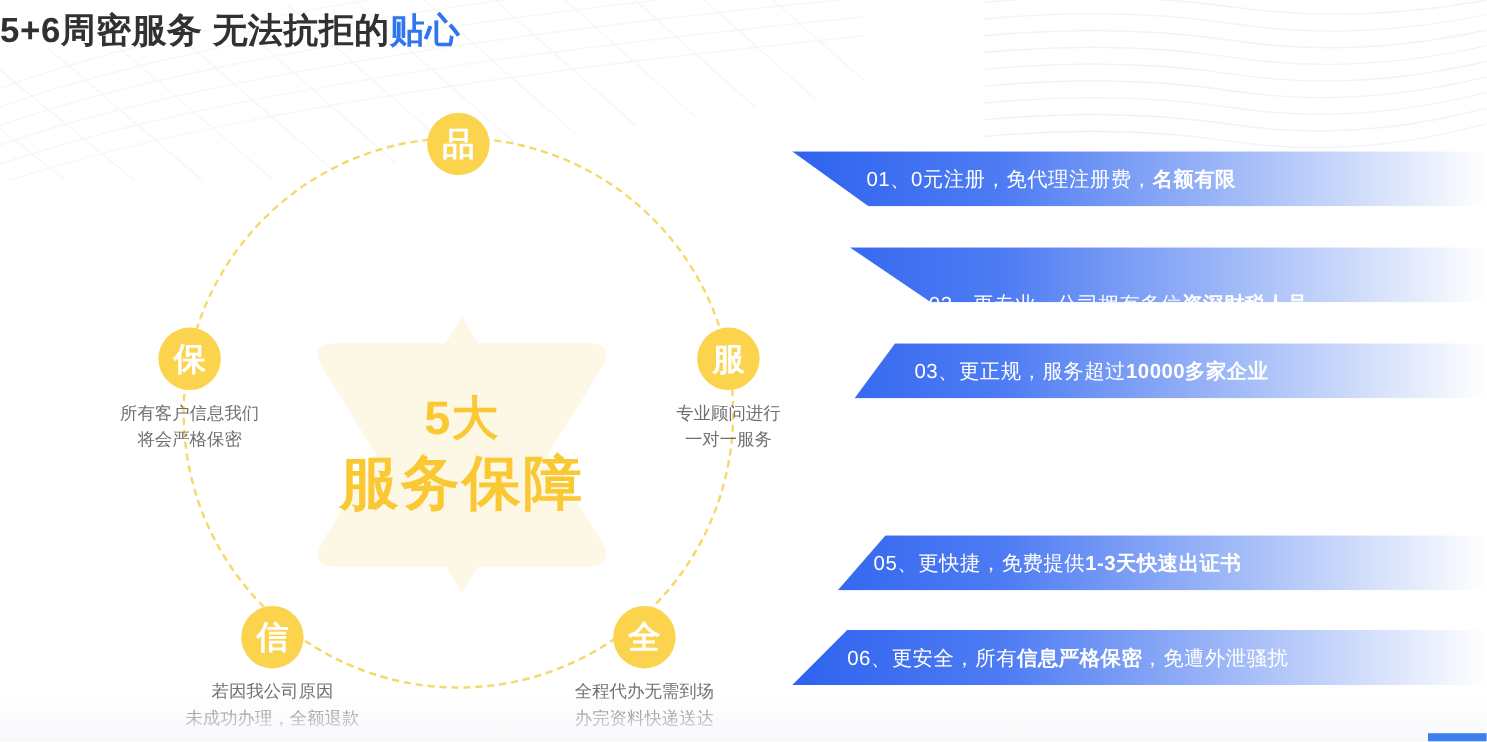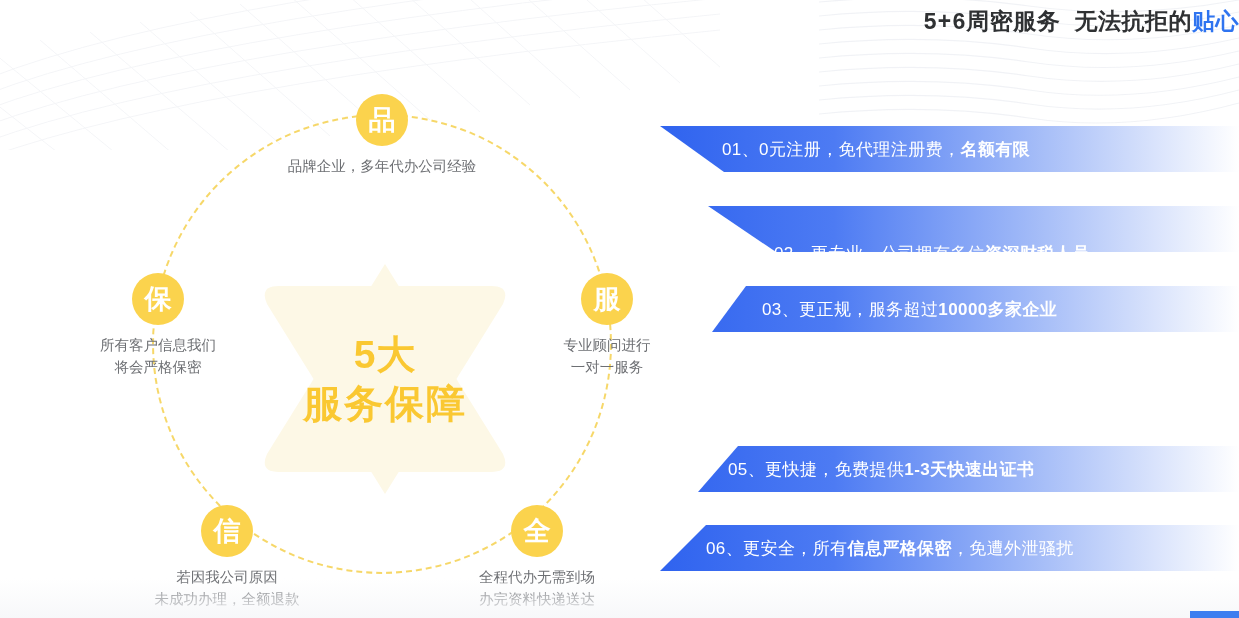--- a/index.html
+++ b/index.html
@@ -42,27 +42,26 @@
     right: 0; bottom: 0;
     width: 49px; height: 7px;
     background: #3d7ef0;
   }
 
   
   #page-title {
     position: absolute;
     top: 6px;
     left: 0; right: 0;
-    text-align: right;
-    font-size: 23px;
+    text-align: left;
+    font-size: 29px;
     font-weight: bold;
     color: #2f3133;
     letter-spacing: .5px;
     white-space: nowrap;
-    font-family: Liberation Mono, monospace;
   }
   #page-title .hl { color: #2f74f0; }
 
   
   #circle-diagram {
     position: absolute;
     left: 0; top: 62px;
     width: 660px; height: 556px;
   }
   #dashed-ring {
@@ -91,21 +90,21 @@
     text-align: right;
   }
   #center-label .line1 {
     font-size: 39px;
     font-weight: bold;
     color: #fac832;
     line-height: 1;
     letter-spacing: 1px;
   }
   #center-label .line2 {
-    font-size: 39px;
+    font-size: 49px;
     font-weight: bold;
     color: #fac832;
     line-height: 1;
     letter-spacing: 2px;
   }
 
   .node {
     position: absolute;
     width: 230px;
     margin-left: -115px;
@@ -241,21 +240,20 @@
     </g>
   </svg>
 
   <div id="center-label">
     <div class="line1">5大</div>
     <div class="line2">服务保障</div>
   </div>
 
   <div class="node" id="node-top">
     <div class="node-badge">品</div>
-    <div class="node-caption">品牌企业，多年代办公司经验</div>
   </div>
 
   <div class="node" id="node-left">
     <div class="node-badge">保</div>
     <div class="node-caption">所有客户信息我们
 将会严格保密</div>
   </div>
 
   <div class="node" id="node-right">
     <div class="node-badge">服</div>

